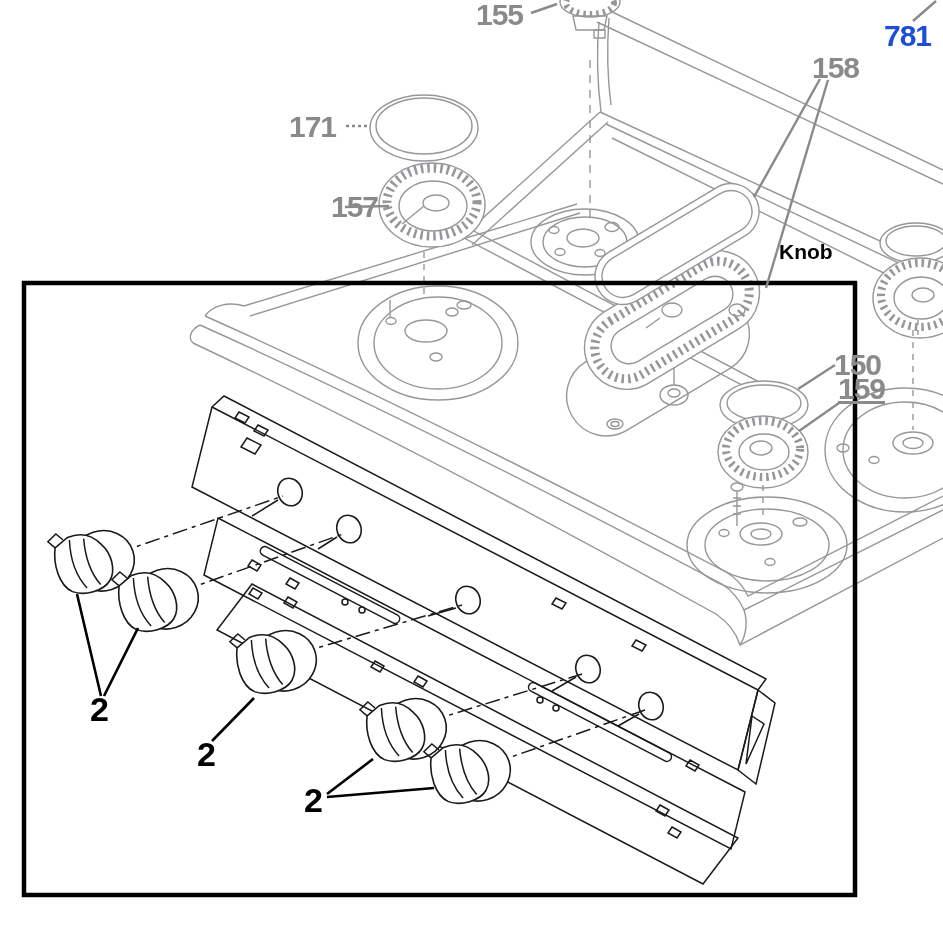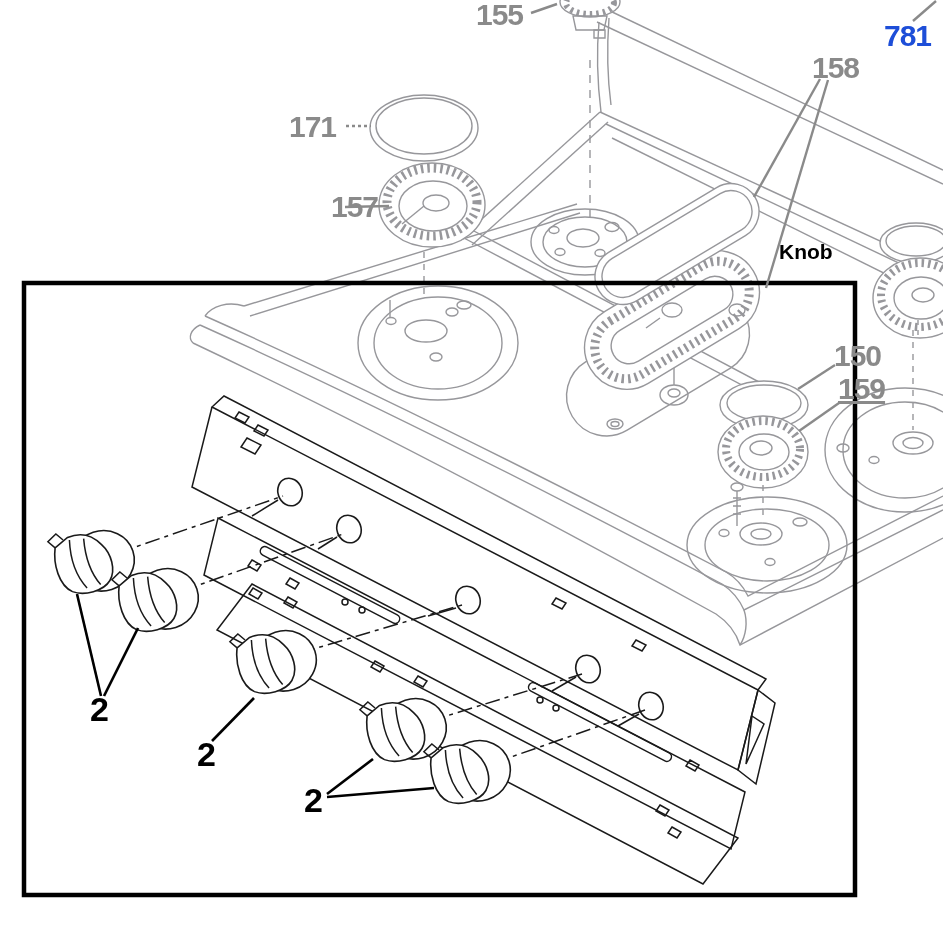--- a/index.html
+++ b/index.html
@@ -289,18 +289,18 @@
     <path class="lead2" d="M327,797 L434,788"></path>
   </g>
 </svg>
 
   <div class="lbl gray" style="left:476px;top:0px;">155</div>
   <div class="lbl gray" style="left:289px;top:112px;">171</div>
   <div class="lbl gray" style="left:289px;top:192px;margin-left:42px;">157</div>
   <div class="lbl gray" style="left:812px;top:53px;">158</div>
   <div class="lbl darkgray" style="left:884px;top:21px;">781</div>
   <div class="lbl black" style="left:779px;top:241px;">Knob</div>
-  <div class="lbl gray" style="left:834px;top:341px;">150</div>
+  <div class="lbl gray" style="left:834px;top:350px;">150</div>
   <div class="lbl gray" style="left:838px;top:374px;text-decoration:underline;">159</div>
   <div class="lbl qty" style="left:90px;top:692px;">2</div>
   <div class="lbl qty" style="left:197px;top:737px;">2</div>
   <div class="lbl qty" style="left:304px;top:783px;">2</div>
 </div>
 
 </body></html>

